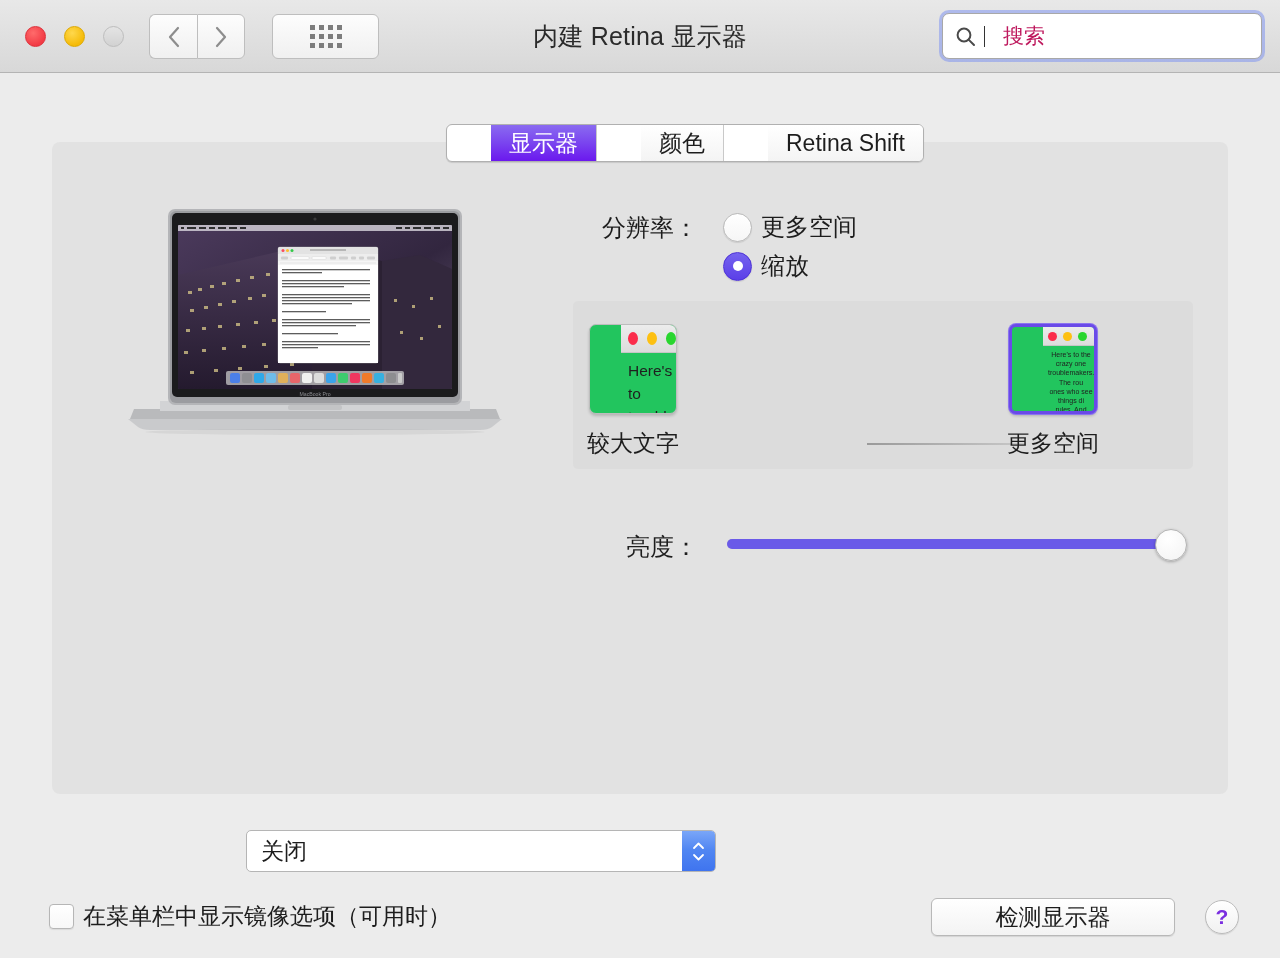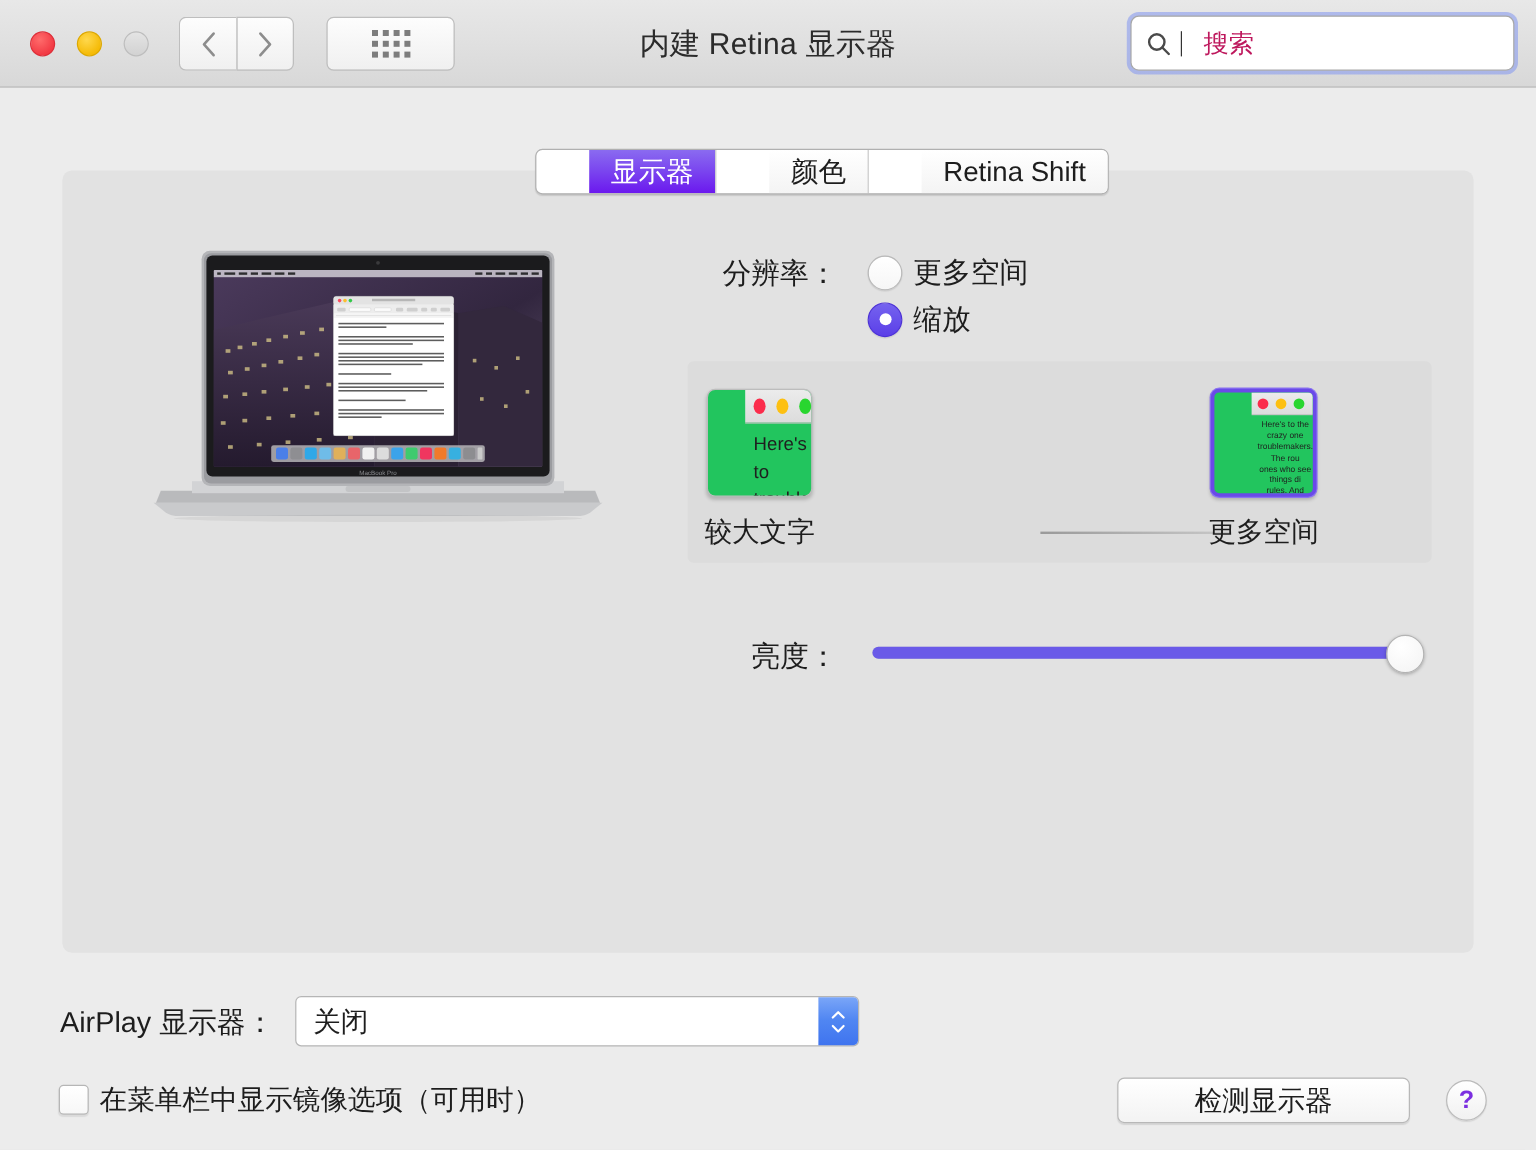--- a/index.html
+++ b/index.html
@@ -552,21 +552,20 @@
       <div class="thumb-label">更多空间</div>
     </div>
   </div>
 
   <div id="bright-label">亮度：</div>
   <div id="slider-track">
     <div id="slider-fill" style="width:100%;"></div>
   </div>
   <div id="slider-knob"></div>
 
-  <div id="airplay-label">AirPlay 显示器：</div>
   <div id="airplay-select">
     <span id="airplay-value">关闭</span>
     <span id="airplay-stepper">
       <svg width="13" height="8" viewBox="0 0 13 8">
         <path d="M2 6 L6.5 1.5 L11 6" stroke="#ffffff" stroke-width="1.8" fill="none" stroke-linecap="round" stroke-linejoin="round"></path>
       </svg>
       <svg width="13" height="8" viewBox="0 0 13 8">
         <path d="M2 2 L6.5 6.5 L11 2" stroke="#ffffff" stroke-width="1.8" fill="none" stroke-linecap="round" stroke-linejoin="round"></path>
       </svg>
     </span>

